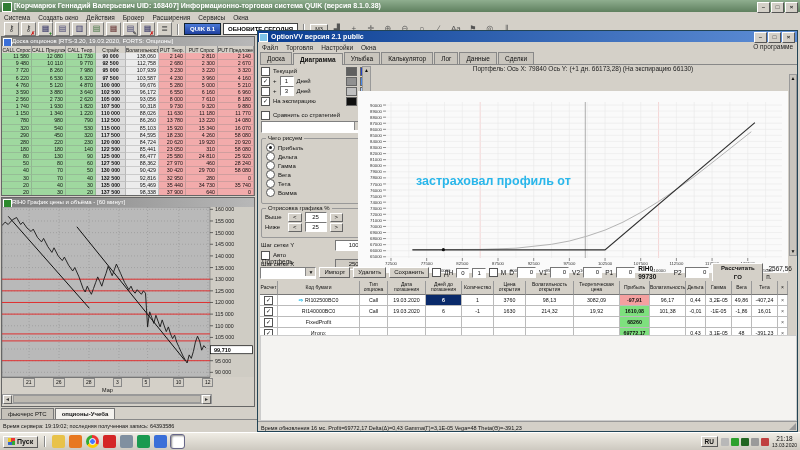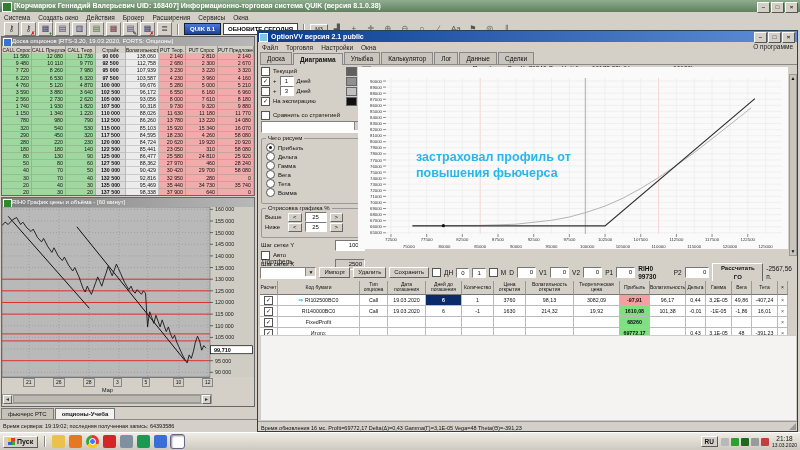--- a/index.html
+++ b/index.html
@@ -531,21 +531,21 @@
         <span class="chk"></span>
         <span>Авто</span>
       </div>
       <div class="lp-row" style="position:absolute;left:0;top:193px;width:104px;justify-content:space-between;">
         <span>Шаг сетки X</span>
         <span class="field" style="width:24px;background:#cfcbc3;">2500</span>
       </div>
     </div>
 
     <div class="abs f6" style="left:120px;top:34px;width:410px;text-align:center;color:#222;">Портфель: Ось X: 79840 Ось Y:  (+1 дн. 66173,28)  (На экспирацию 66130)</div>
-    <div class="abs" style="left:100px;top:36px;width:430px;height:156px;background:#fafafa;">
+    <div class="abs" style="left:100px;top:60px;width:430px;height:156px;background:#fafafa;">
       <svg id="payoff-svg" width="430" height="182" viewBox="0 0 430 182">
           <rect x="0" y="0" width="430" height="182" fill="#fafafa"></rect>
           <line x1="32.994594594594595" y1="11" x2="32.994594594594595" y2="167" stroke="#e9e9e9" stroke-width="0.6"></line>
           <line x1="50.832432432432434" y1="11" x2="50.832432432432434" y2="167" stroke="#e9e9e9" stroke-width="0.6"></line>
           <line x1="68.67027027027027" y1="11" x2="68.67027027027027" y2="167" stroke="#e9e9e9" stroke-width="0.6"></line>
           <line x1="86.5081081081081" y1="11" x2="86.5081081081081" y2="167" stroke="#e9e9e9" stroke-width="0.6"></line>
           <line x1="104.34594594594594" y1="11" x2="104.34594594594594" y2="167" stroke="#e9e9e9" stroke-width="0.6"></line>
           <line x1="122.1837837837838" y1="11" x2="122.1837837837838" y2="167" stroke="#f0bcbc" stroke-width="0.6"></line>
           <line x1="140.02162162162162" y1="11" x2="140.02162162162162" y2="167" stroke="#e9e9e9" stroke-width="0.6"></line>
           <line x1="157.85945945945946" y1="11" x2="157.85945945945946" y2="167" stroke="#e9e9e9" stroke-width="0.6"></line>
@@ -674,21 +674,20 @@
           <text x="193.53513513513514" y="181" font-size="4.3" fill="#333" text-anchor="middle">95000</text>
           <text x="229.2108108108108" y="181" font-size="4.3" fill="#333" text-anchor="middle">100000</text>
           <text x="264.8864864864865" y="181" font-size="4.3" fill="#333" text-anchor="middle">105000</text>
           <text x="300.56216216216217" y="181" font-size="4.3" fill="#333" text-anchor="middle">110000</text>
           <text x="336.23783783783784" y="181" font-size="4.3" fill="#333" text-anchor="middle">115000</text>
           <text x="371.9135135135135" y="181" font-size="4.3" fill="#333" text-anchor="middle">120000</text>
           <text x="407.5891891891892" y="181" font-size="4.3" fill="#333" text-anchor="middle">125000</text>
         </svg>
       <div class="abs annotation" style="left:58px;top:82px;">
         <div>застраховал профиль от</div>
-        <div>повышения фьючерса</div>
       </div>
     </div>
     <div class="abs" style="left:531px;top:43px;width:8px;height:182px;border:1px solid #999;background:#c9c5bd;box-sizing:border-box;">
       <div style="font-size:5px;text-align:center;line-height:7px;">▲</div>
       <div style="position:absolute;bottom:0;width:100%;font-size:5px;text-align:center;line-height:7px;">▼</div>
     </div>
 
     <div class="abs f6" style="left:4px;top:227px;">Портфель</div>
     <div class="abs" style="left:2px;top:235px;width:537px;height:13px;display:flex;align-items:center;gap:3px;" id="pf-controls">
         <span class="sunken" style="width: 58px; height: 10px; position: relative;">

